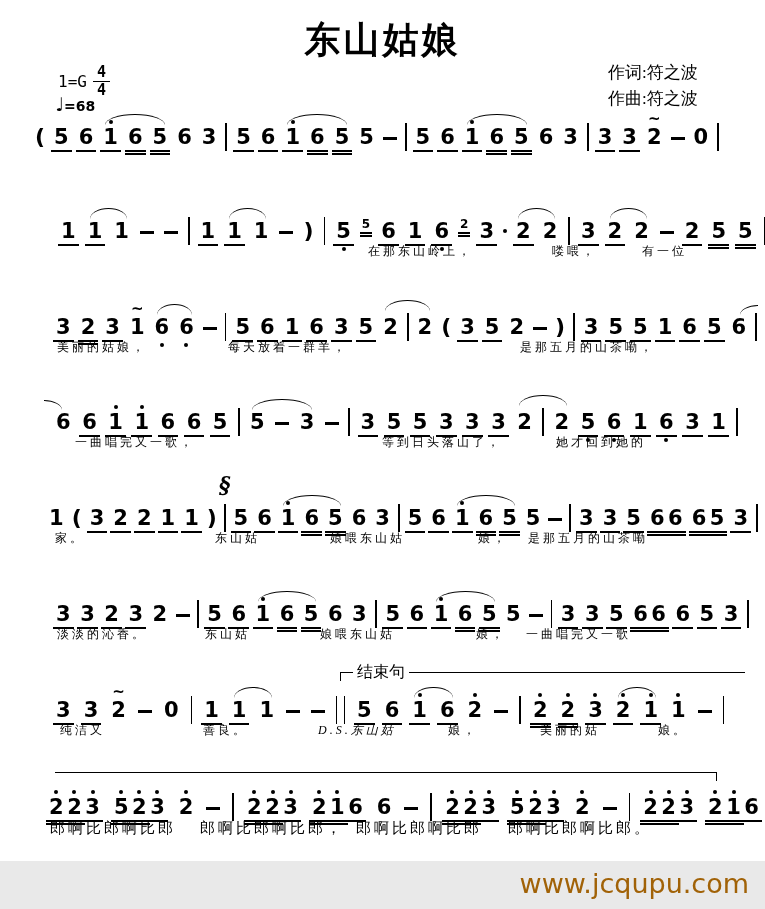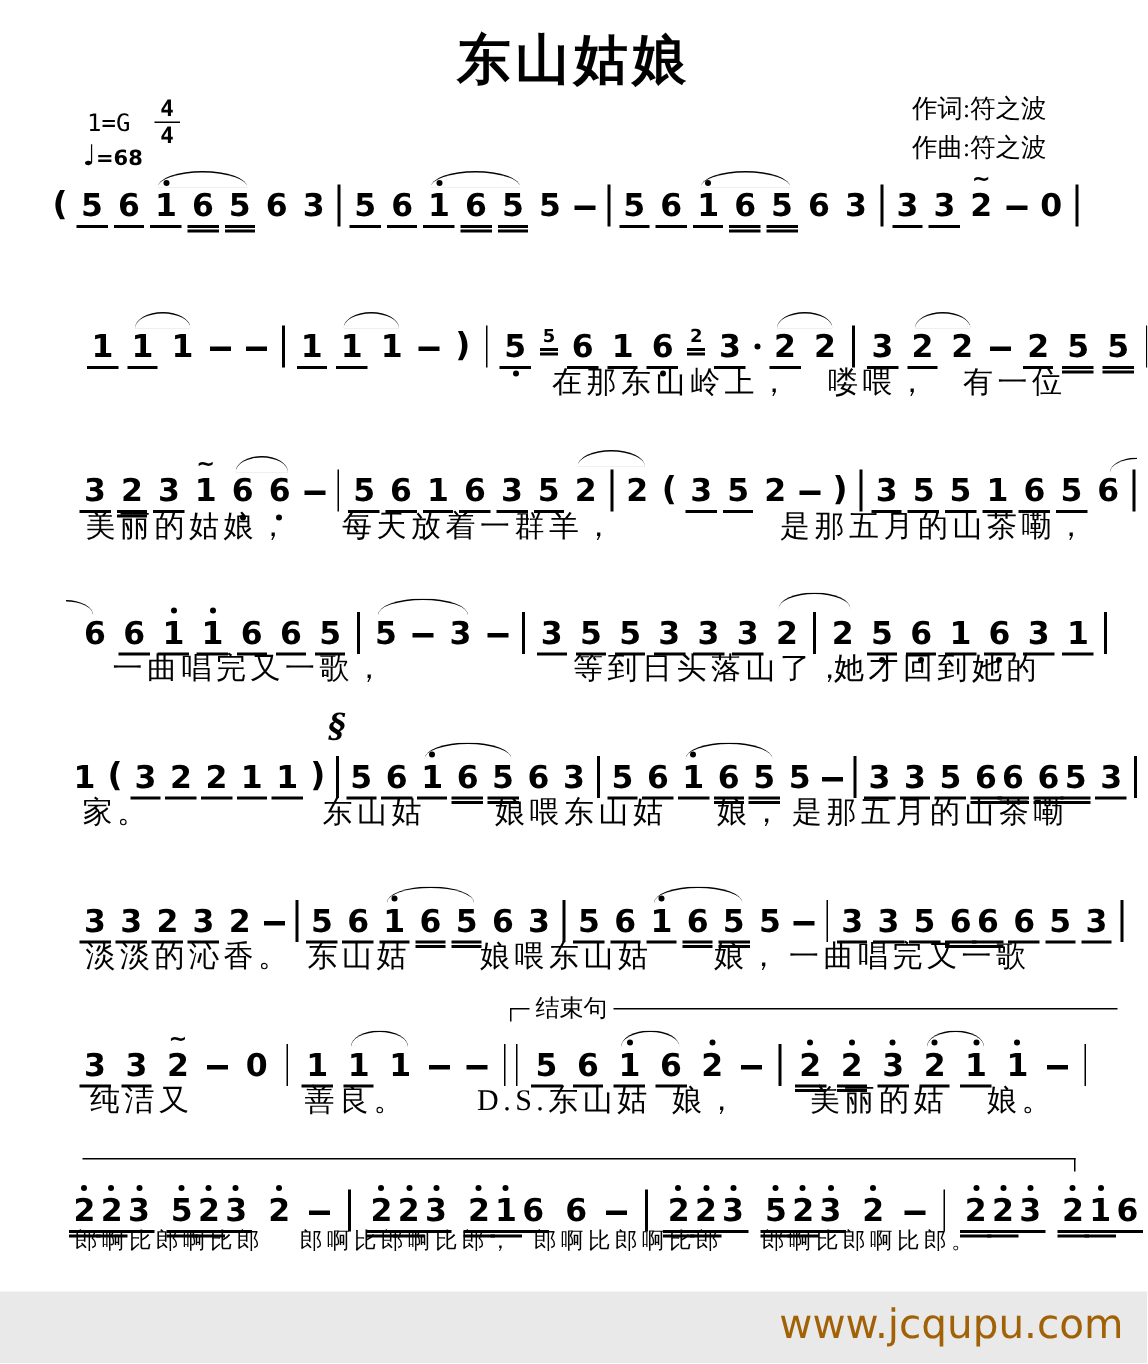--- a/index.html
+++ b/index.html
@@ -2,21 +2,21 @@
 <html><head>
 <meta charset="utf-8">
 <style>
   html,body{margin:0;padding:0;background:#fff;}
   #sheet{position:relative;width:765px;height:909px;background:#fff;overflow:hidden;
          font-family:"Liberation Serif","DejaVu Serif",serif;color:#000;}
 
   
   #title{position:absolute;left:0;right:0;top:16px;text-align:center;
          font-size:36px;font-weight:bold;letter-spacing:3px;}
-  #keyblock{position:absolute;left:58px;top:64px;display:flex;align-items:center;gap:16px;
+  #keyblock{position:absolute;left:58px;top:64px;display:flex;align-items:center;gap:6px;
             font-family:"DejaVu Sans Mono",monospace;font-size:16px;}
   .frac{display:inline-block;text-align:center;font-size:15px;font-weight:bold;line-height:1.1;}
   .frac .ft{display:block;border-bottom:1.6px solid #000;padding:0 4px;}
   .frac .fb{display:block;padding:0 4px;}
   #tempo{position:absolute;left:55px;top:93px;font-family:"DejaVu Sans",sans-serif;
          font-size:14px;font-weight:bold;}
   #tempo .nq{font-size:19px;}
   #credits{position:absolute;left:608px;top:60px;font-size:17px;line-height:1.5;}
 
   
@@ -53,21 +53,21 @@
   .slur::before{content:"";position:absolute;top:-13px;left:3px;right:3px;height:10px;
         border-top:1.7px solid #000;border-radius:50% 50% 0 0/100% 100% 0 0;}
   .tight{display:flex;align-items:flex-end;gap:1.5px;}
   .segno{position:absolute;top:-31px;left:-5px;font-family:"DejaVu Serif",serif;
          font-style:italic;font-weight:bold;font-size:22px;line-height:1;}
   .tiefrag{position:absolute;top:-12px;width:18px;height:9px;
            border-top:1.7px solid #000;}
   .tr1{left:55%;border-radius:100% 0 0 0;}
   .tr2{right:55%;border-radius:0 100% 0 0;}
 
-  .lyr{position:absolute;top:29px;white-space:pre;font-size:20px;letter-spacing:3px;line-height:1;}
+  .lyr{position:absolute;top:29px;white-space:pre;font-size:12px;letter-spacing:3px;line-height:1;}
   .l8 .lyr{font-size:15px;letter-spacing:3px;}
 
   
   #ending-bracket{position:absolute;left:340px;top:664px;width:405px;height:14px;}
   #ending-bracket::before{content:"";position:absolute;left:0;right:0;top:8px;border-top:1.6px solid #000;}
   #ending-bracket::after{content:"";position:absolute;left:0;top:8px;height:9px;border-left:1.6px solid #000;}
   #ending-label{position:absolute;left:13px;top:-2px;background:#fff;padding:0 4px;font-size:16px;}
   #ending-rule{position:absolute;left:55px;top:772px;width:662px;height:10px;}
   #ending-rule::before{content:"";position:absolute;left:0;right:0;top:0;border-top:1.6px solid #000;}
   #ending-rule::after{content:"";position:absolute;right:0;top:0;height:9px;border-right:1.6px solid #000;}
@@ -897,21 +897,21 @@
         </span>
       </span>
       <span class="note">
         <span class="dg">1</span>
         <span class="hdot"></span>
       </span>
       <span class="dash"></span>
       <span class="bar"></span>
       <span class="lyr" style="left: 5px;">纯洁又</span>
       <span class="lyr" style="left: 148px;">善良。</span>
-      <span class="lyr" style="left: 263px;">D.S.东山姑</span>
+      <span class="lyr" style="left: 263px; font-style: italic;">D.S.东山姑</span>
       <span class="lyr" style="left: 393px;">娘，</span>
       <span class="lyr" style="left: 485px;">美丽的姑</span>
       <span class="lyr" style="left: 603px;">娘。</span>
     </div>
   <div class="mline l8">
       <span class="tight">
         <span class="note">
           <span class="dg">2</span>
           <span class="hdot"></span>
           <span class="ul ul1"></span>

